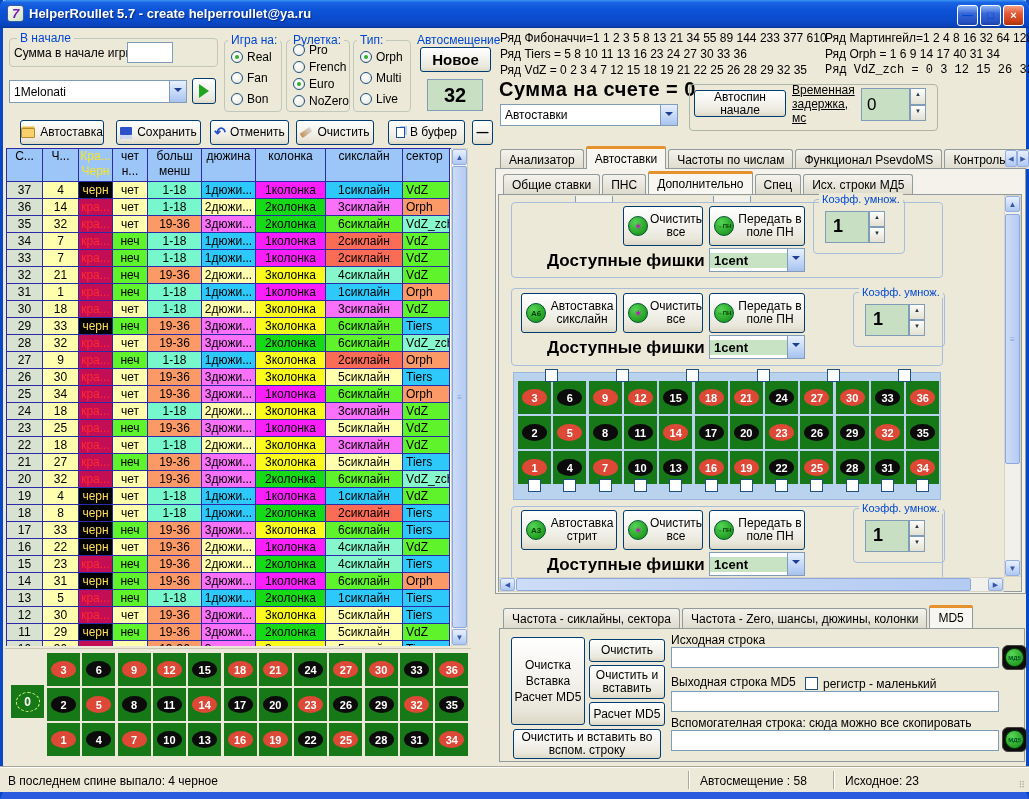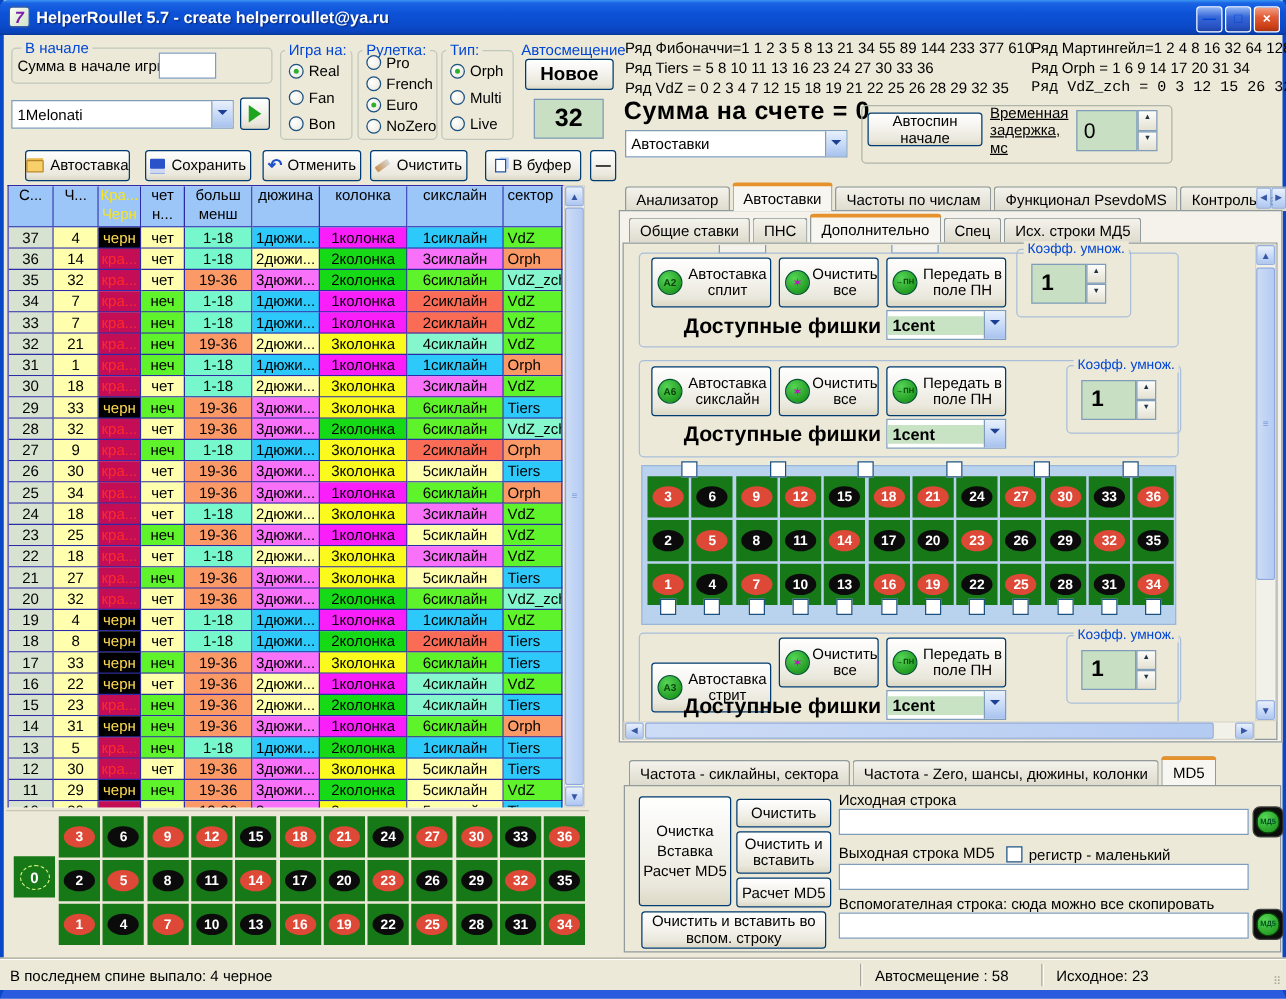--- a/index.html
+++ b/index.html
@@ -169,21 +169,21 @@
     </div>
 
   <div class="lbl blue" style="left:414px; top:33px;">Автосмещение</div>
   <div class="xpbtn" style="left:417px; top:47px; width:71px; height:25px; font-size:15px; font-weight:600;">Новое</div>
   <div class="greenbox" style="position:absolute; left:424px; top:79px; width:56px; height:32px; font-size:20px; font-weight:bold; text-align:center; line-height:30px;">32</div>
 
   <div class="lbl" style="left:497px; top:31px;">Ряд Фибоначчи=1 1 2 3 5 8 13 21 34 55 89 144 233 377 610</div>
   <div class="lbl" style="left:497px; top:47px;">Ряд Tiers = 5 8 10 11 13 16 23 24 27 30 33 36</div>
   <div class="lbl" style="left:497px; top:63px;">Ряд VdZ = 0 2 3 4 7 12 15 18 19 21 22 25 26 28 29 32 35</div>
   <div class="lbl" style="left:822px; top:31px; width:204px; overflow:hidden;">Ряд Мартингейл=1 2 4 8 16 32 64 128 25</div>
-  <div class="lbl" style="left:822px; top:47px;">Ряд Orph = 1 6 9 14 17 20 31 34</div>
+  <div class="lbl" style="left:822px; top:47px;">Ряд Orph = 1 6 9 14 17 40 31 34</div>
   <div class="lbl" style="left:822px; top:63px;font-family:Liberation Mono, monospace;">Ряд VdZ_zch = 0 3 12 15 26 32 35</div>
 
   <div class="lbl" style="left:496px; top:78px; font-size:20px; font-weight:600; letter-spacing:0.5px;">Сумма на счете = 0</div>
   <div class="combo" style="left:497px; top:104px; width:178px; height:22px;">
     <span class="cval">Автоставки</span>
     <span class="carr"></span>
   </div>
   <div class="groupbox" style="left:686px; top:84px; width:249px; height:47px; border-color:#aeb4a8;"></div>
   <div class="xpbtn" style="left:691px; top:90px; width:92px; height:27px;">Автоспин начале</div>
   <div class="lbl" style="left:789px; top:83px; width:68px; white-space:normal; line-height:14px;text-decoration:underline;">Временная задержка, мс</div>
@@ -707,24 +707,20 @@
       <span class="tab">Спец</span>
       <span class="tab">Исх. строки МД5</span>
     </div>
   <div style="position:absolute; left:495px; top:194px; width:524px; height:398px; border:1px solid #919b9c; background:#ece9d8;"></div>
 
   <div class="sliver" style="left:572px; top:196px;"></div>
   <div class="sliver" style="left:710px; top:196px;"></div>
   <div class="sliver" style="left:850px; top:196px;"></div>
 
   <div class="groupbox" style="left:508px; top:202px; width:432px; height:76px; border-color:#a9bfd9;"></div>
-  <div class="xpbtn bet-btn" style="left:518px; top:206px; width:96px; height:40px;">
-    <span class="betic">A2</span>
-    <span>Автоставка сплит</span>
-  </div>
   <div class="xpbtn bet-btn" style="left:620px; top:206px; width:80px; height:40px;">
     <span class="betic" style="color:#c018c0;">✶</span>
     <span>Очистить все</span>
   </div>
   <div class="xpbtn bet-btn" style="left:706px; top:206px; width:96px; height:40px;">
     <span class="betic" style="font-size:6px;">→ПН</span>
     <span>Передать в поле ПН</span>
   </div>
   <div class="groupbox" style="left:810px; top:199px; width:92px; height:55px; border-color:#a9bfd9;"></div>
   <div class="grouplabel" style="left:816px; top:193px; font-size:11px;">Коэфф. умнож.</div>
@@ -888,21 +884,21 @@
       <span class="checkbox" style="left: 190.5px; top: 106px;"></span>
       <span class="checkbox" style="left: 225.8px; top: 106px;"></span>
       <span class="checkbox" style="left: 261.1px; top: 106px;"></span>
       <span class="checkbox" style="left: 296.4px; top: 106px;"></span>
       <span class="checkbox" style="left: 331.7px; top: 106px;"></span>
       <span class="checkbox" style="left: 367px; top: 106px;"></span>
       <span class="checkbox" style="left: 402.3px; top: 106px;"></span>
     </div>
 
   <div class="groupbox" style="left:508px; top:506px; width:432px; height:76px; border-color:#a9bfd9;"></div>
-  <div class="xpbtn bet-btn" style="left:518px; top:530px; width:96px; height:40px;">
+  <div class="xpbtn bet-btn" style="left:518px; top:510px; width:96px; height:40px;">
     <span class="betic">A3</span>
     <span>Автоставка стрит</span>
   </div>
   <div class="xpbtn bet-btn" style="left:620px; top:510px; width:80px; height:40px;">
     <span class="betic" style="color:#c018c0;">✶</span>
     <span>Очистить все</span>
   </div>
   <div class="xpbtn bet-btn" style="left:706px; top:510px; width:96px; height:40px;">
     <span class="betic" style="font-size:6px;">→ПН</span>
     <span>Передать в поле ПН</span>

